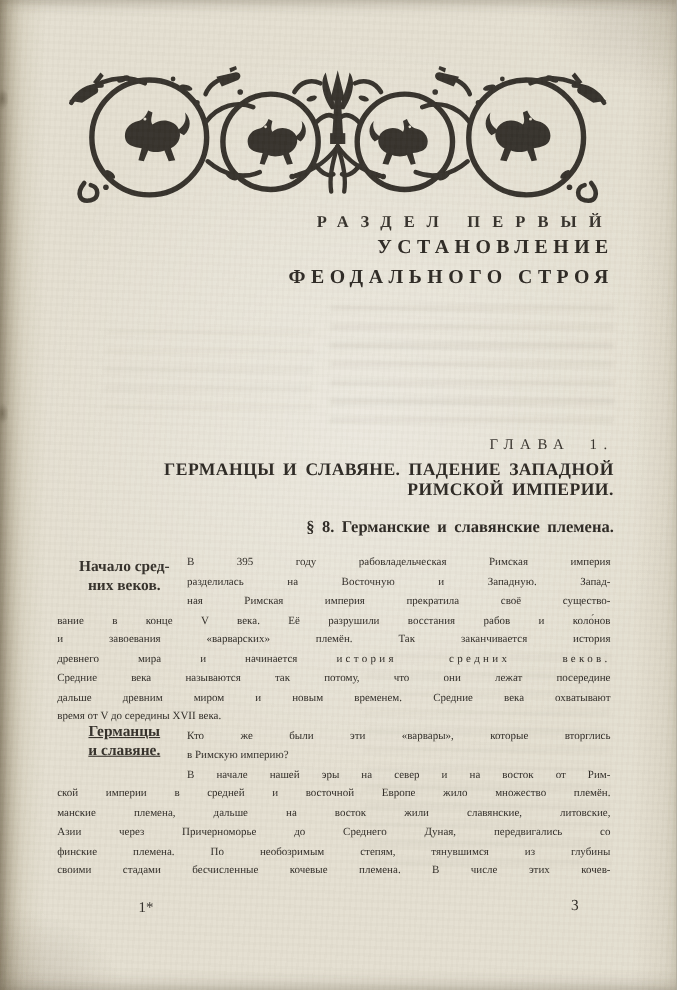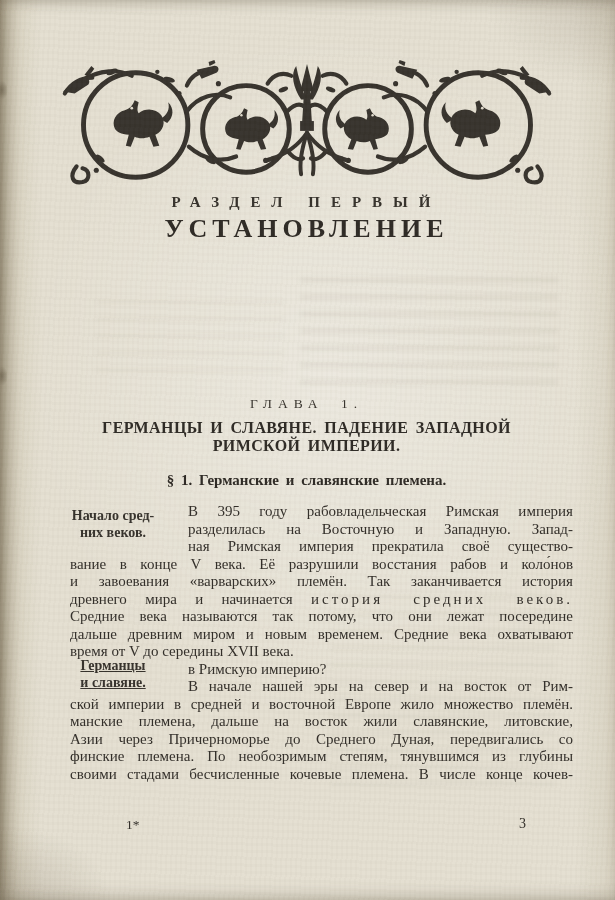--- a/index.html
+++ b/index.html
@@ -25,31 +25,31 @@
                inset 0 -10px 18px -10px rgba(110,100,80,.40),
                inset 14px 0 22px -12px rgba(95,86,66,.55);}
   .nick{position:absolute;left:-4px;width:12px;height:20px;border-radius:50%;
     background:radial-gradient(ellipse at center, rgba(90,80,60,.55), rgba(90,80,60,0) 70%);}
   .ghost{position:absolute;pointer-events:none;filter:blur(2.5px);opacity:.30;
     background:repeating-linear-gradient(180deg, rgba(120,112,94,.38) 0 4px, rgba(120,112,94,0) 4px 17px);}
   .ghost.faint{opacity:.15;}
 
   .ornament{position:absolute;left:58px;top:60px;width:498px;height:128px;}
 
-  .centered{position:absolute;left:55px;width:503px;text-align:center;white-space:nowrap;}
+  .centered{position:absolute;left:55px;width:503px;text-align:right;white-space:nowrap;}
   .kicker{top:194px;font-size:15px;font-weight:700;letter-spacing:11px;color:#332f29;}
-  .sec-title{font-size:26px;font-weight:700;letter-spacing:5px;color:#2b2722;}
+  .sec-title{font-size:18px;font-weight:700;letter-spacing:5px;color:#2b2722;}
   .t1{top:214px;} .t2{top:241px;}
   .chapter-label{top:396px;font-size:13.5px;letter-spacing:6px;word-spacing:8px;color:#35312b;}
   .chapter-title{font-size:16px;font-weight:700;letter-spacing:.4px;word-spacing:3px;color:#2b2722;}
   .c1{top:419px;} .c2{top:437px;}
   .sec-heading{top:472px;font-size:15px;font-weight:700;word-spacing:3px;color:#2b2722;}
 
-  .body-text{position:absolute;left:70px;top:503px;width:503px;
-    font-size:15px;line-height:17.5px;}
+  .body-text{position:absolute;left:52px;top:503px;width:503px;
+    font-size:10px;line-height:17.5px;}
   .ln{height:17.5px;white-space:nowrap;}
   .ln.j{text-align:justify;text-align-last:justify;white-space:normal;}
   .ln.pad{padding-left:118px;}
   .ln.ind{padding-left:22px;}
   .sp{letter-spacing:3px;word-spacing:9px;}
 
   .note{position:absolute;width:112px;text-align:center;font-weight:700;
     font-size:14px;line-height:16.5px;color:#332f29;}
   .note-a{left:57px;top:508px;}
   .note-b{left:57px;top:658px;text-decoration:underline;}
@@ -125,51 +125,53 @@
         <path d="M250,74 C244,92 242,104 244,116"></path>
         <path d="M250,74 C256,92 258,104 256,116"></path>
       </g>
       <ellipse cx="212" cy="101" rx="5" ry="2.4" fill="#34302a" transform="rotate(-15 212 101)"></ellipse>
       <ellipse cx="288" cy="101" rx="5" ry="2.4" fill="#34302a" transform="rotate(15 288 101)"></ellipse>
     </g>
   </svg>
 
   <div class="centered kicker">РАЗДЕЛ ПЕРВЫЙ</div>
   <div class="centered sec-title t1">УСТАНОВЛЕНИЕ</div>
+  <div class="centered sec-title t2">ФЕОДАЛЬНОГО СТРОЯ</div>
 
   <div class="centered chapter-label">ГЛАВА 1.</div>
   <div class="centered chapter-title c1">ГЕРМАНЦЫ И СЛАВЯНЕ. ПАДЕНИЕ ЗАПАДНОЙ</div>
   <div class="centered chapter-title c2">РИМСКОЙ ИМПЕРИИ.</div>
 
-  <div class="centered sec-heading">§ 1. Германские и славянские племена.</div>
+  <div class="centered sec-heading">§ 8. Германские и славянские племена.</div>
 
   <div class="note note-a">
     <div>Начало сред-</div>
     <div>них веков.</div>
   </div>
   <div class="note note-b">
     <div>Германцы</div>
     <div>и славяне.</div>
   </div>
 
   <div class="body-text">
     <div class="ln pad j">В 395 году рабовладельческая Римская империя</div>
     <div class="ln pad j">разделилась на Восточную и Западную. Запад-</div>
     <div class="ln pad j">ная Римская империя прекратила своё существо-</div>
     <div class="ln j">вание в конце V века. Её разрушили восстания рабов и коло́нов</div>
     <div class="ln j">и завоевания «варварских» племён. Так заканчивается история</div>
     <div class="ln j"><span>древнего мира и начинается </span><span class="sp">история средних веков.</span></div>
     <div class="ln j">Средние века называются так потому, что они лежат посередине</div>
     <div class="ln j">дальше древним миром и новым временем. Средние века охватывают</div>
     <div class="ln">время от V до середины XVII века.</div>
+    <div class="ln pad j">Кто же были эти «варвары», которые вторглись</div>
     <div class="ln pad">в Римскую империю?</div>
     <div class="ln pad j">В начале нашей эры на север и на восток от Рим-</div>
     <div class="ln j">ской империи в средней и восточной Европе жило множество племён.</div>
     <div class="ln j">манские племена, дальше на восток жили славянские, литовские,</div>
     <div class="ln j">Азии через Причерноморье до Среднего Дуная, передвигались со</div>
     <div class="ln j">финские племена. По необозримым степям, тянувшимся из глубины</div>
-    <div class="ln j">своими стадами бесчисленные кочевые племена. В числе конце кочев-</div>
+    <div class="ln j">своими стадами бесчисленные кочевые племена. В числе этих кочев-</div>
   </div>
 
   <div class="sig">1*</div>
   <div class="folio">3</div>
 
 </div>
 
 </body></html>

